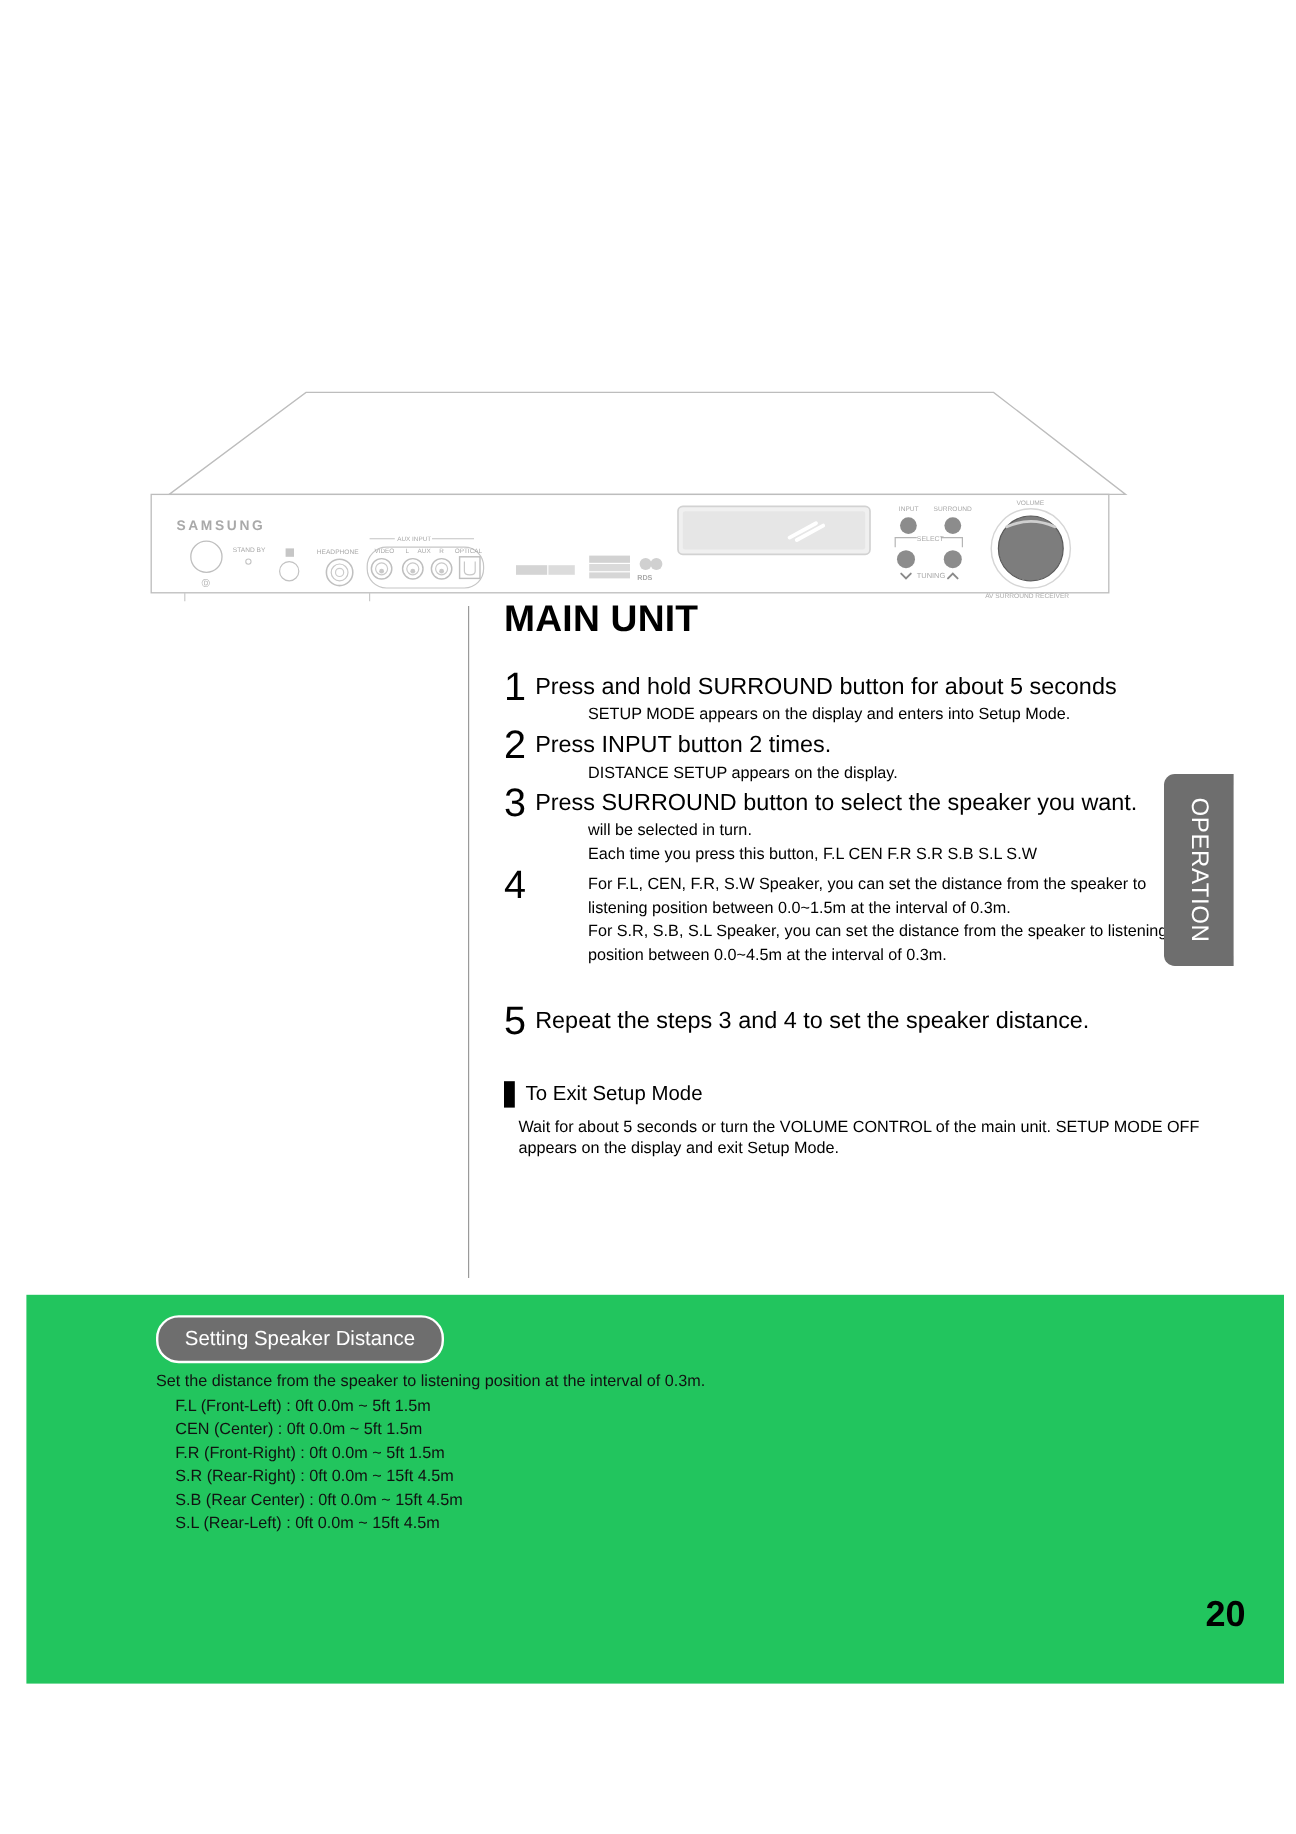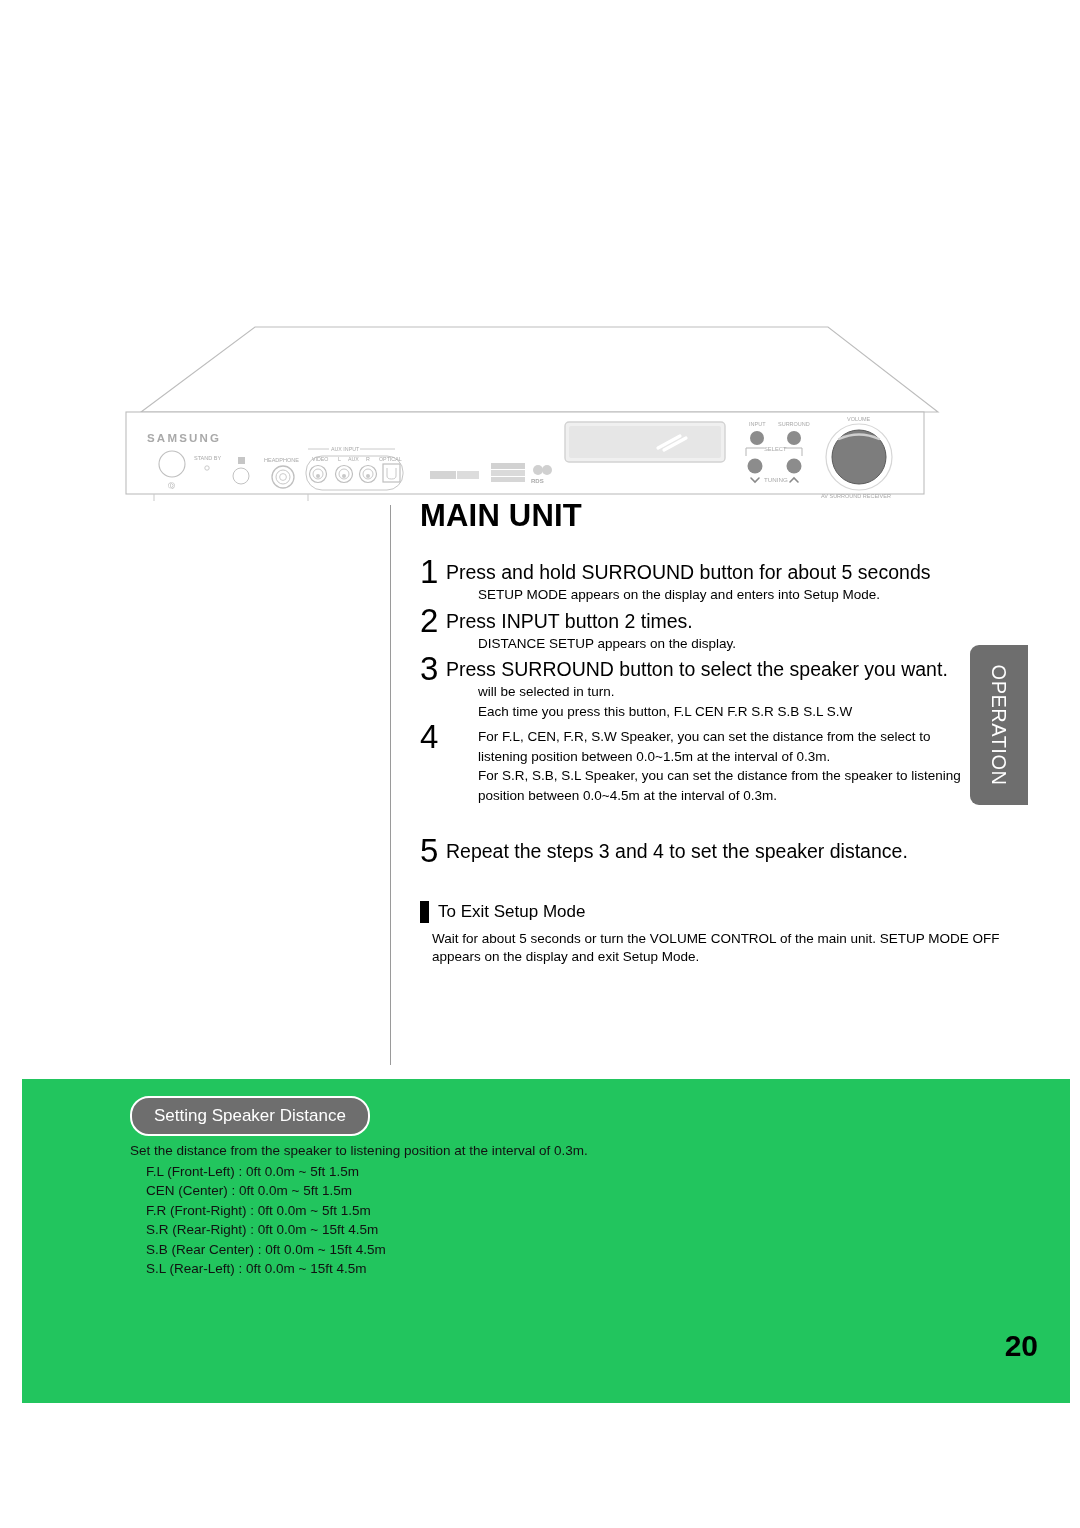--- a/index.html
+++ b/index.html
@@ -72,21 +72,21 @@
     font-size: 19.5px;
     line-height: 23px;
     color: #000;
     margin: 0;
     white-space: nowrap;
   }
   .step-detail {
     font-size: 13.5px;
     line-height: 17.5px;
     color: #000;
-    margin: 2px 0 0 32px;
+    margin: 2px 0 0 44px;
     white-space: nowrap;
   }
 
   .arrow-glyph {
     font-size: 16px;
     letter-spacing: -1px;
     vertical-align: 1px;
   }
 
   .spacer-lg { height: 30px; }
@@ -305,21 +305,21 @@
     <div class="step-body">
       <p class="step-heading">Press SURROUND button to select the speaker you want.</p>
       <p class="step-detail">will be selected in turn.</p>
       <p class="step-detail">Each time you press this button, F.L    CEN    F.R    S.R    S.B    S.L    S.W</p>
     </div>
   </div>
 
   <div class="step-row">
     <div class="step-number">4</div>
     <div class="step-body">
-      <p class="step-detail">For F.L, CEN, F.R, S.W Speaker, you can set the distance from the select to</p>
+      <p class="step-detail">For F.L, CEN, F.R, S.W Speaker, you can set the distance from the speaker to</p>
       <p class="step-detail">listening position between 0.0~1.5m at the interval of 0.3m.</p>
       <p class="step-detail">For S.R, S.B, S.L Speaker, you can set the distance from the speaker to listening</p>
       <p class="step-detail">position between 0.0~4.5m at the interval of 0.3m.</p>
     </div>
   </div>
 
   <div class="spacer-lg"></div>
 
   <div class="step-row">
     <div class="step-number">5</div>

